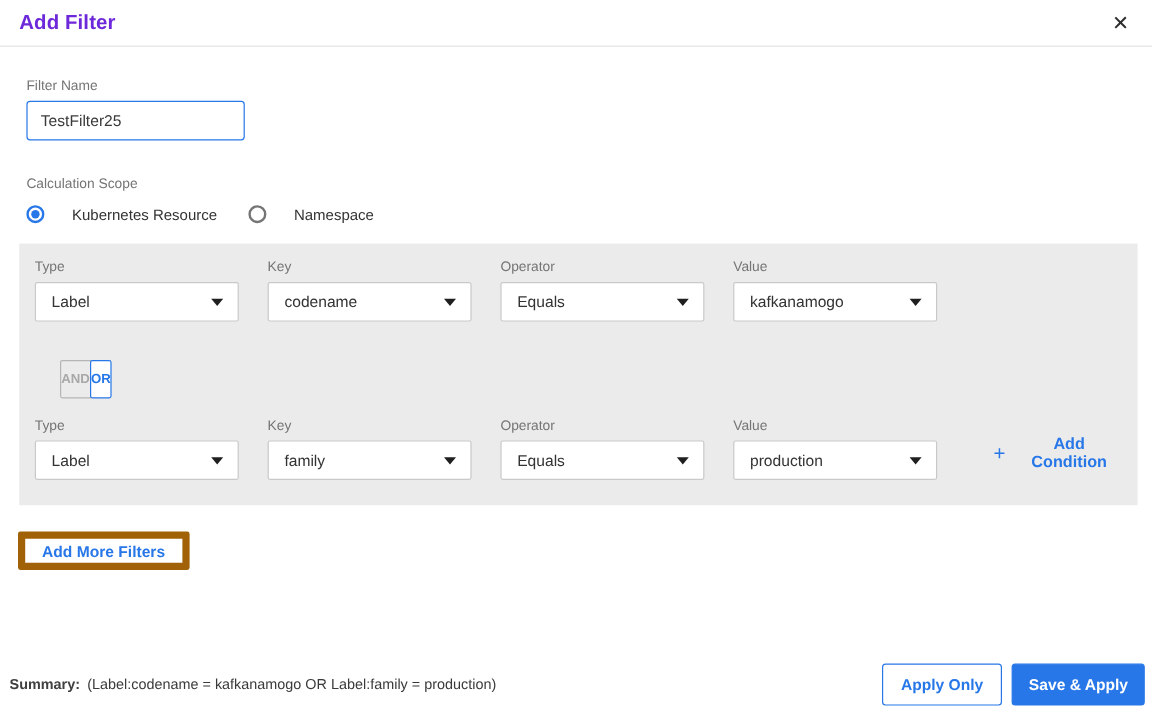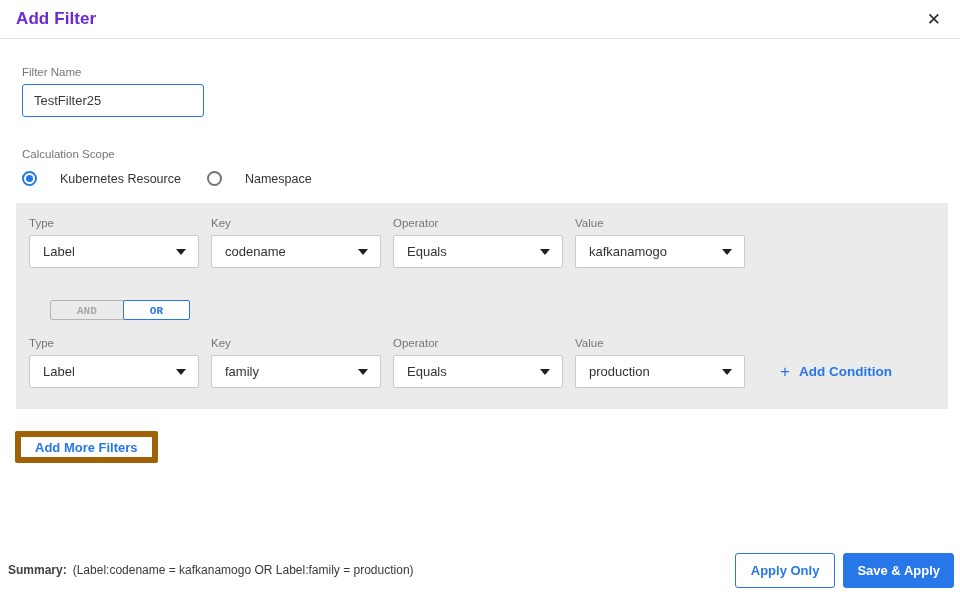--- a/index.html
+++ b/index.html
@@ -28,32 +28,32 @@
   .radio-circle { width:15px; height:15px; border-radius:50%; border:2px solid #757575;
     display:flex; align-items:center; justify-content:center; background:#fff; flex:none; }
   .radio-circle.selected { border-color:#2777e8; }
   .radio-circle.selected::after { content:""; width:7px; height:7px; border-radius:50%;
     background:#2777e8; }
   .radio-label { font-size:12.5px; color:#333; margin-left:23px; }
 
   
   .panel { margin:17px 12px 0 16px; width:932px; background:#ebebeb;
     padding:14px 13px 21px 13px; }
-  .cond-grid { display:flex; align-items:flex-end; }
+  .cond-grid { display:flex; align-items:flex-end;gap:12px; }
   .cond-col { width:170px; margin-right:12px; flex:none; }
   .dropdown { height:33px; background:#fff; border:1px solid #c9c9c9; border-radius:2px;
     display:flex; align-items:center; justify-content:space-between; padding:0 12px 0 13px;
     cursor:pointer; }
   .dd-value { font-size:13px; color:#333; }
   .caret { width:0; height:0; border-left:5px solid transparent; border-right:5px solid transparent;
     border-top:6px solid #1f1f1f; flex:none; }
 
   .logic-toggle { margin:32px 0 17px 21px; display:flex; }
-  .logic-btn { height:20px; padding:0 26px; font-size:11px; font-weight:700;
-    font-family:Liberation Mono, monospace; cursor:pointer; line-height:20px; }
+  .logic-btn { height:32px; padding:0 0; font-size:11px; font-weight:700;
+    font-family:Liberation Sans, sans-serif; cursor:pointer; line-height:20px; }
   .logic-btn.and { background:transparent; border:1px solid #b5b5b5; color:#a8a8a8;
     border-radius:2px 0 0 2px; }
   .logic-btn.or { background:#fff; border:1.5px solid #2777e8; color:#2777e8;
     border-radius:2px; margin-left:-1px; }
 
   .add-condition { display:flex; align-items:center; background:none; border:none;
     cursor:pointer; margin:0 0 8px 23px; font-family:"Liberation Sans", sans-serif; }
   .plus { font-size:17px; color:#2777e8; font-weight:400; margin-right:9px; line-height:1; }
   .add-cond-label { font-size:13.5px; font-weight:700; color:#2777e8; }
 

